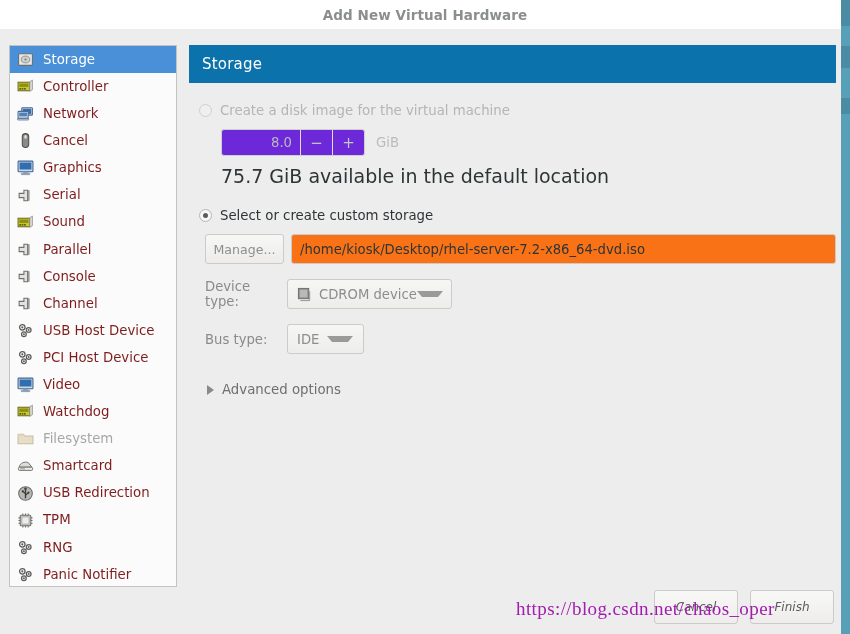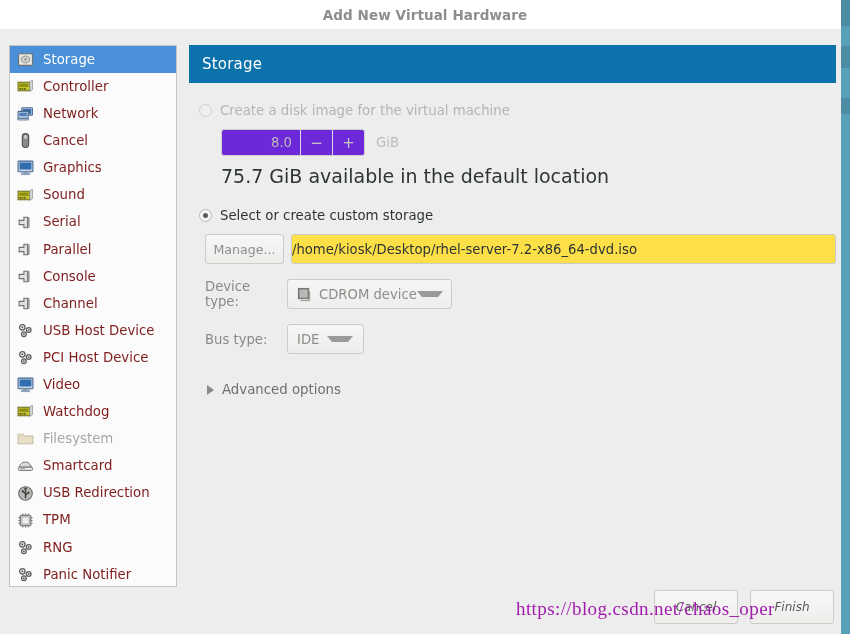--- a/index.html
+++ b/index.html
@@ -219,23 +219,24 @@
     color: #8f8f8d;
     box-sizing: border-box;
     cursor: default;
   }
   .path-entry {
     flex: 1;
     height: 30px;
     margin-left: 7px;
     border: 1px solid #cbcbc8;
     border-radius: 3px;
-    background: #fde047;
-    display: flex;
-    align-items: center;
+    background: #f97316;
+    display: flex;
+    align-items: center;
+    padding-left: 8px;
     box-sizing: border-box;
     font-size: 13.2px;
     color: #2e3436;
     overflow: hidden;
     white-space: nowrap;
   }
 
   .field-row {
     display: flex;
     align-items: center;
@@ -405,35 +406,35 @@
         <span class="hw-icon"><svg width="17" height="17" viewBox="0 0 16 16">
             <rect x="1" y="2" width="14" height="10" rx=".8" fill="#cfd9e6" stroke="#3f6391"></rect>
             <rect x="2.4" y="3.3" width="11.2" height="6.6" fill="#2f6fb0"></rect>
             <rect x="6" y="12" width="4" height="1.6" fill="#9aa5b4"></rect>
             <rect x="4" y="13.4" width="8" height="1.3" rx=".4" fill="#b7c0cd" stroke="#3f6391" stroke-width=".5"></rect>
           </svg></span>
         <span class="hw-label">Graphics</span>
       </div>
       <div class="hw-item">
         <span class="hw-icon"><svg width="17" height="17" viewBox="0 0 16 16">
+            <path d="M2 6 L6.5 6 L6.5 3 L10 3 L10 13 L6.5 13 L6.5 10 L2 10 Z" fill="#e2e2e0" stroke="#6f6f6d" stroke-width="1"></path>
+            <rect x="10.5" y="3" width="1.3" height="10" fill="#8c8c8a"></rect>
+          </svg></span>
+        <span class="hw-label">Serial</span>
+      </div>
+      <div class="hw-item">
+        <span class="hw-icon"><svg width="17" height="17" viewBox="0 0 16 16">
             <rect x="1" y="4" width="11" height="8" fill="#c9c92e" stroke="#6f6f20"></rect>
             <rect x="2.2" y="5.2" width="8.6" height="3.2" fill="#8f8f16"></rect>
             <rect x="2.2" y="9.4" width="1.6" height="1.6" fill="#5e5e12"></rect>
             <rect x="4.4" y="9.4" width="1.6" height="1.6" fill="#5e5e12"></rect>
             <rect x="6.6" y="9.4" width="1.6" height="1.6" fill="#5e5e12"></rect>
             <path d="M12 3.5 L14.5 2 L14.5 11 L12 12.5 Z" fill="#dcdcda" stroke="#8a8a88" stroke-width=".7"></path>
           </svg></span>
         <span class="hw-label">Sound</span>
-      </div>
-      <div class="hw-item">
-        <span class="hw-icon"><svg width="17" height="17" viewBox="0 0 16 16">
-            <path d="M2 6 L6.5 6 L6.5 3 L10 3 L10 13 L6.5 13 L6.5 10 L2 10 Z" fill="#e2e2e0" stroke="#6f6f6d" stroke-width="1"></path>
-            <rect x="10.5" y="3" width="1.3" height="10" fill="#8c8c8a"></rect>
-          </svg></span>
-        <span class="hw-label">Serial</span>
       </div>
       <div class="hw-item">
         <span class="hw-icon"><svg width="17" height="17" viewBox="0 0 16 16">
             <path d="M2 6 L6.5 6 L6.5 3 L10 3 L10 13 L6.5 13 L6.5 10 L2 10 Z" fill="#e2e2e0" stroke="#6f6f6d" stroke-width="1"></path>
             <rect x="10.5" y="3" width="1.3" height="10" fill="#8c8c8a"></rect>
           </svg></span>
         <span class="hw-label">Parallel</span>
       </div>
       <div class="hw-item">
         <span class="hw-icon"><svg width="17" height="17" viewBox="0 0 16 16">

